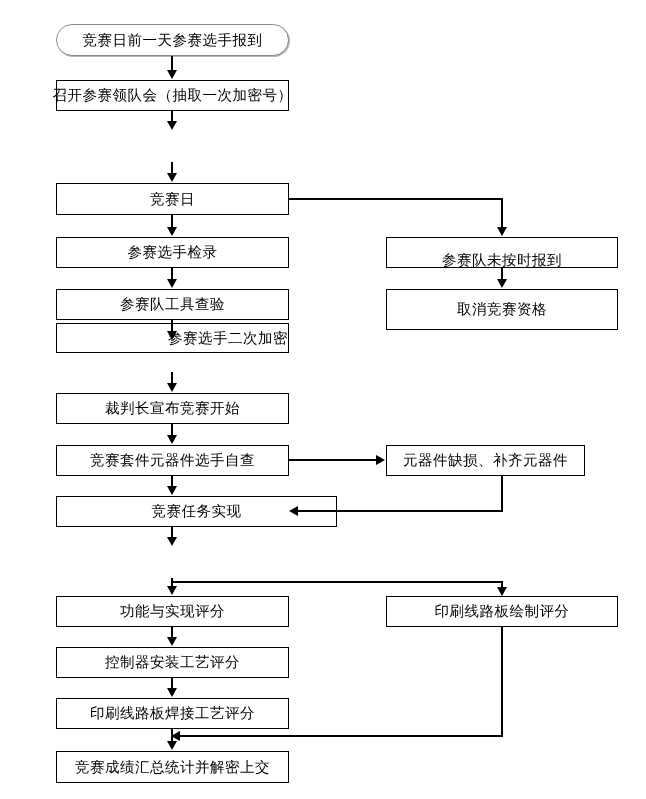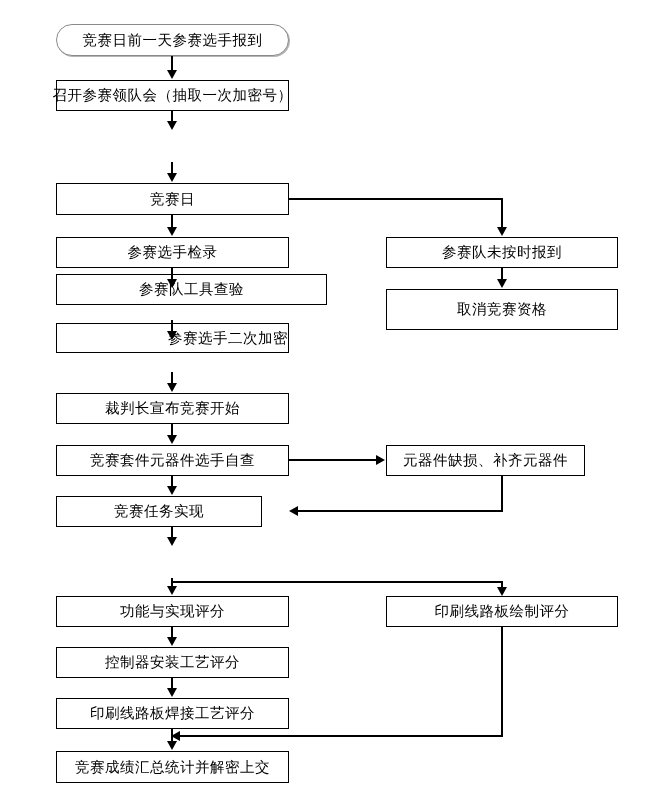--- a/index.html
+++ b/index.html
@@ -91,58 +91,58 @@
 
 
   <div class="node" style="left:56px; top:183px; width:233px; height:32px;">
     <span class="node-label">竞赛日</span>
   </div>
 
   <div class="node" style="left:56px; top:237px; width:233px; height:31px;">
     <span class="node-label">参赛选手检录</span>
   </div>
 
-  <div class="node" style="left:56px; top:274px; width:271px; height:31px;">
+  <div class="node" style="left:56px; top:289px; width:233px; height:31px;">
     <span class="node-label">参赛队工具查验</span>
   </div>
 
   <div class="node" style="left:56px; top:323px; width:233px; height:30px;justify-content:flex-end;">
     <span class="node-label">参赛选手二次加密</span>
   </div>
 
   <div class="node" style="left:56px; top:393px; width:233px; height:31px;">
     <span class="node-label">裁判长宣布竞赛开始</span>
   </div>
 
   <div class="node" style="left:56px; top:445px; width:233px; height:31px;align-items:center;">
     <span class="node-label">竞赛套件元器件选手自查</span>
   </div>
 
-  <div class="node" style="left:56px; top:496px; width:206px; height:31px;">
+  <div class="node" style="left:56px; top:496px; width:281px; height:31px;">
     <span class="node-label">竞赛任务实现</span>
   </div>
 
 
   <div class="node" style="left:56px; top:596px; width:233px; height:31px;">
     <span class="node-label">功能与实现评分</span>
   </div>
 
   <div class="node" style="left:56px; top:647px; width:233px; height:31px;">
     <span class="node-label">控制器安装工艺评分</span>
   </div>
 
   <div class="node" style="left:56px; top:698px; width:233px; height:31px;">
     <span class="node-label">印刷线路板焊接工艺评分</span>
   </div>
 
   <div class="node" style="left:56px; top:751px; width:233px; height:32px;">
     <span class="node-label">竞赛成绩汇总统计并解密上交</span>
   </div>
 
-  <div class="node" style="left:386px; top:237px; width:232px; height:31px;">
+  <div class="node" style="left:386px; top:237px; width:232px; height:31px;align-items:flex-end;">
     <span class="node-label">参赛队未按时报到</span>
   </div>
 
   <div class="node" style="left:386px; top:289px; width:232px; height:41px;">
     <span class="node-label">取消竞赛资格</span>
   </div>
 
   <div class="node" style="left:386px; top:445px; width:199px; height:31px;">
     <span class="node-label">元器件缺损、补齐元器件</span>
   </div>

